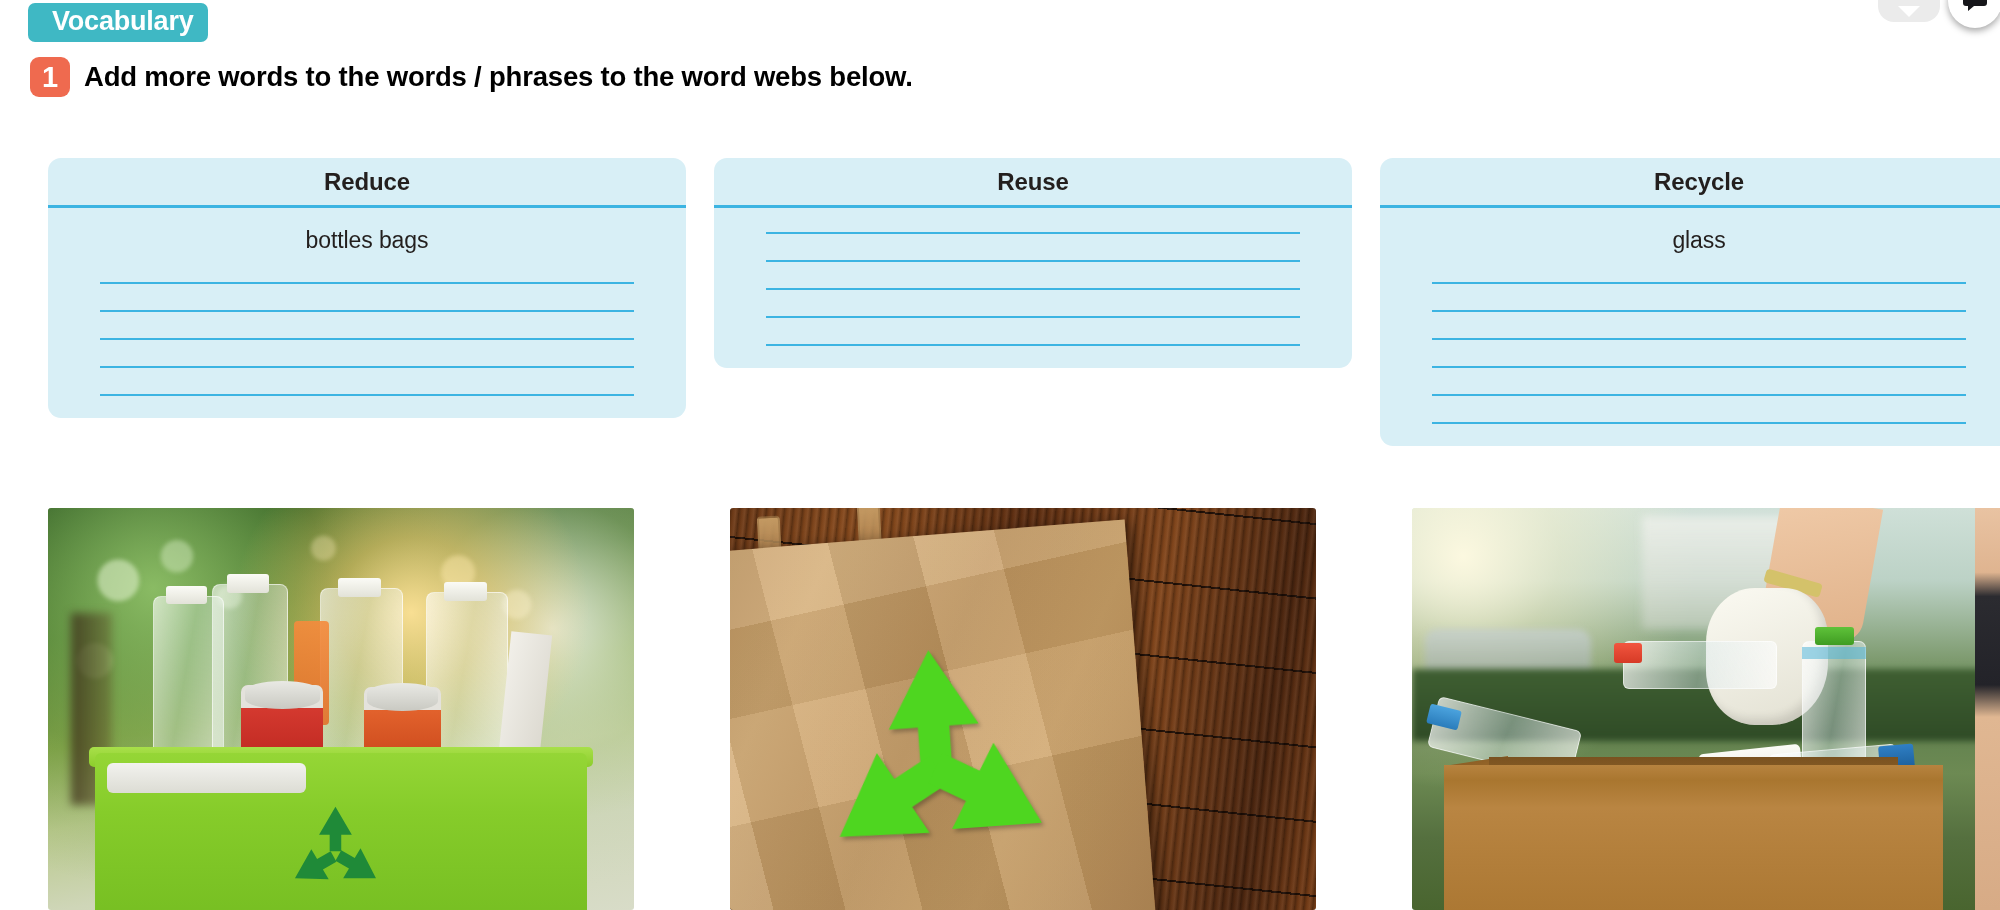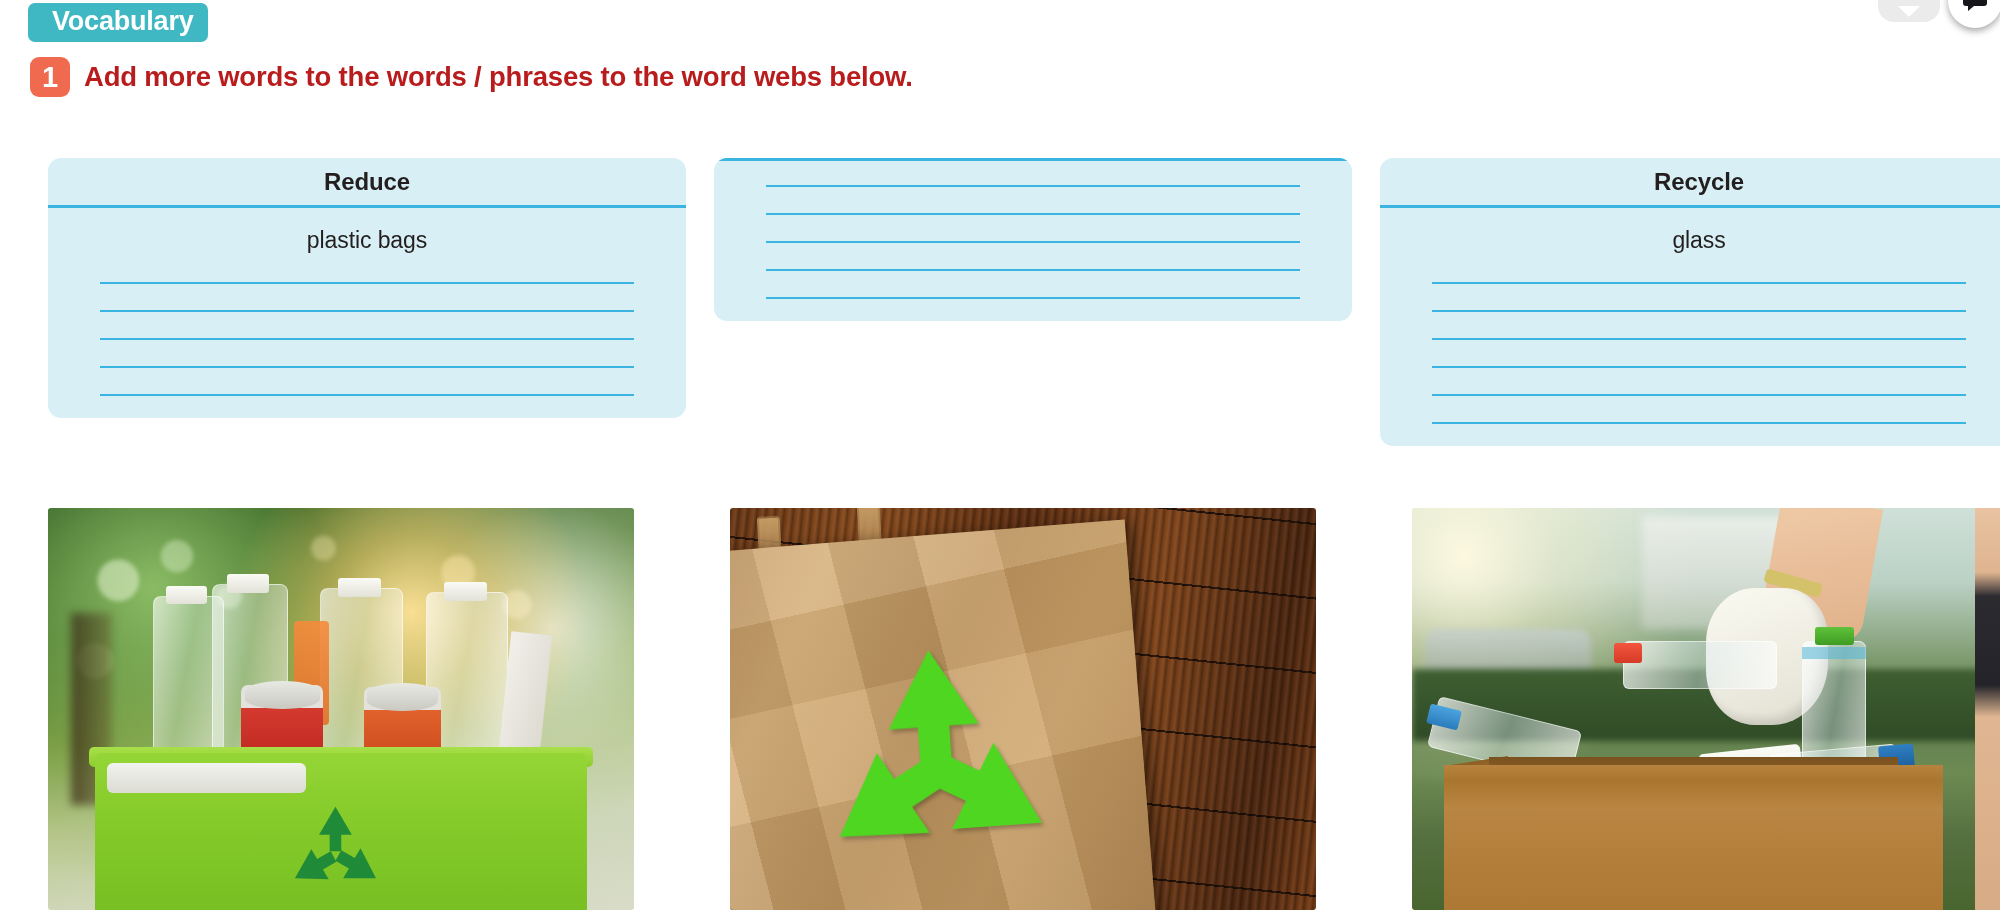--- a/index.html
+++ b/index.html
@@ -56,21 +56,21 @@
     display: flex;
     align-items: center;
     justify-content: center;
     line-height: 1;
     flex: none;
   }
 
   .ex-instruction {
     font-size: 27.5px;
     font-weight: bold;
-    color: #b91c1c;
+    color: #000000;
     letter-spacing: -0.2px;
     white-space: nowrap;
   }
 
   
   .collapse-tab {
     position: absolute;
     left: 1878px;
     top: -22px;
     width: 62px;
@@ -368,31 +368,32 @@
     <svg width="30" height="30" viewBox="0 0 30 30">
       <path d="M6 4 H24 A3 3 0 0 1 27 7 V17 A3 3 0 0 1 24 20 H14 L8 25 V20 H6 A3 3 0 0 1 3 17 V7 A3 3 0 0 1 6 4 Z" fill="#16161a"></path>
     </svg>
   </div>
 
   <div class="cards-row">
 
     <div class="word-card">
       <div class="card-title">Reduce</div>
       <div class="card-divider"></div>
-      <div class="card-seed">plastic bags</div>
+      <div class="card-seed">bottles bags</div>
       <div class="card-lines">
         <div class="write-line"></div>
         <div class="write-line"></div>
         <div class="write-line"></div>
         <div class="write-line"></div>
         <div class="write-line"></div>
       </div>
     </div>
 
     <div class="word-card">
+      <div class="card-title">Reuse</div>
       <div class="card-divider"></div>
       <div class="card-lines">
         <div class="write-line"></div>
         <div class="write-line"></div>
         <div class="write-line"></div>
         <div class="write-line"></div>
         <div class="write-line"></div>
       </div>
     </div>
 

